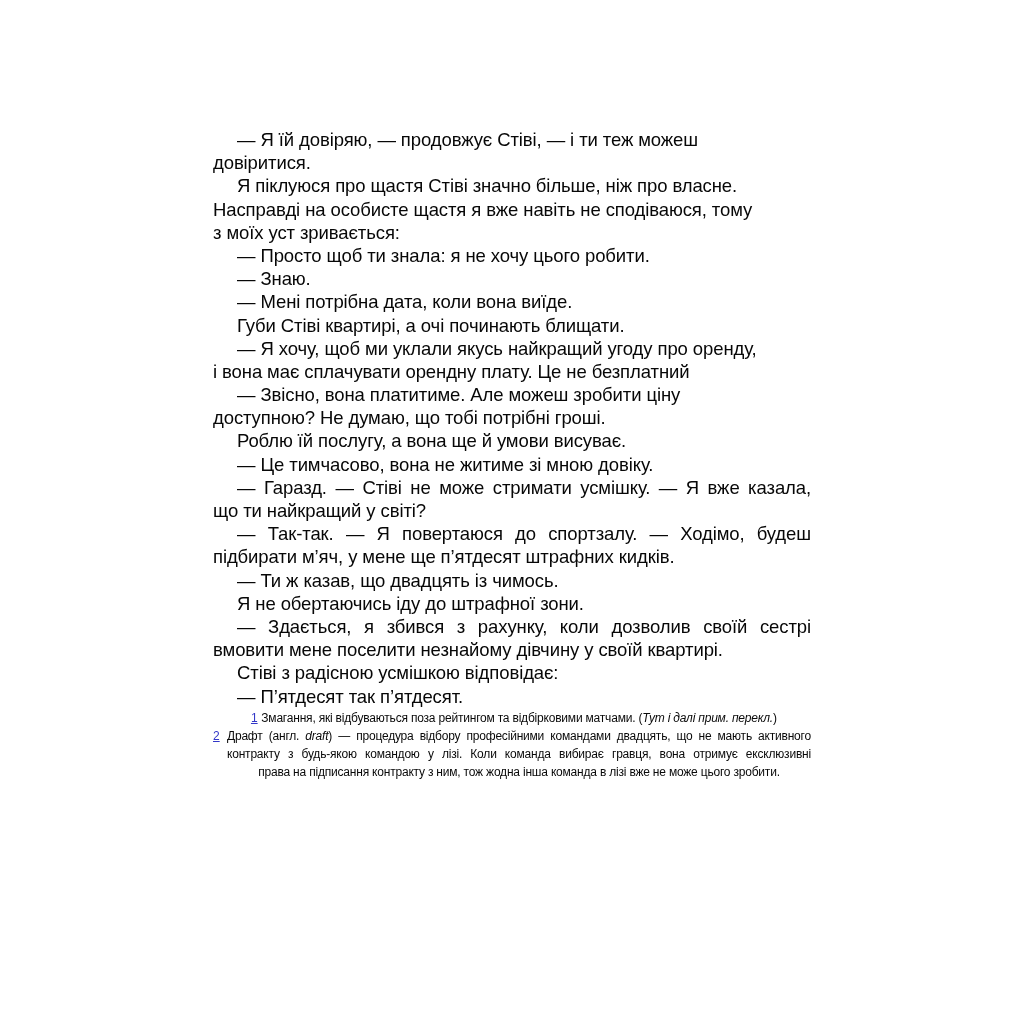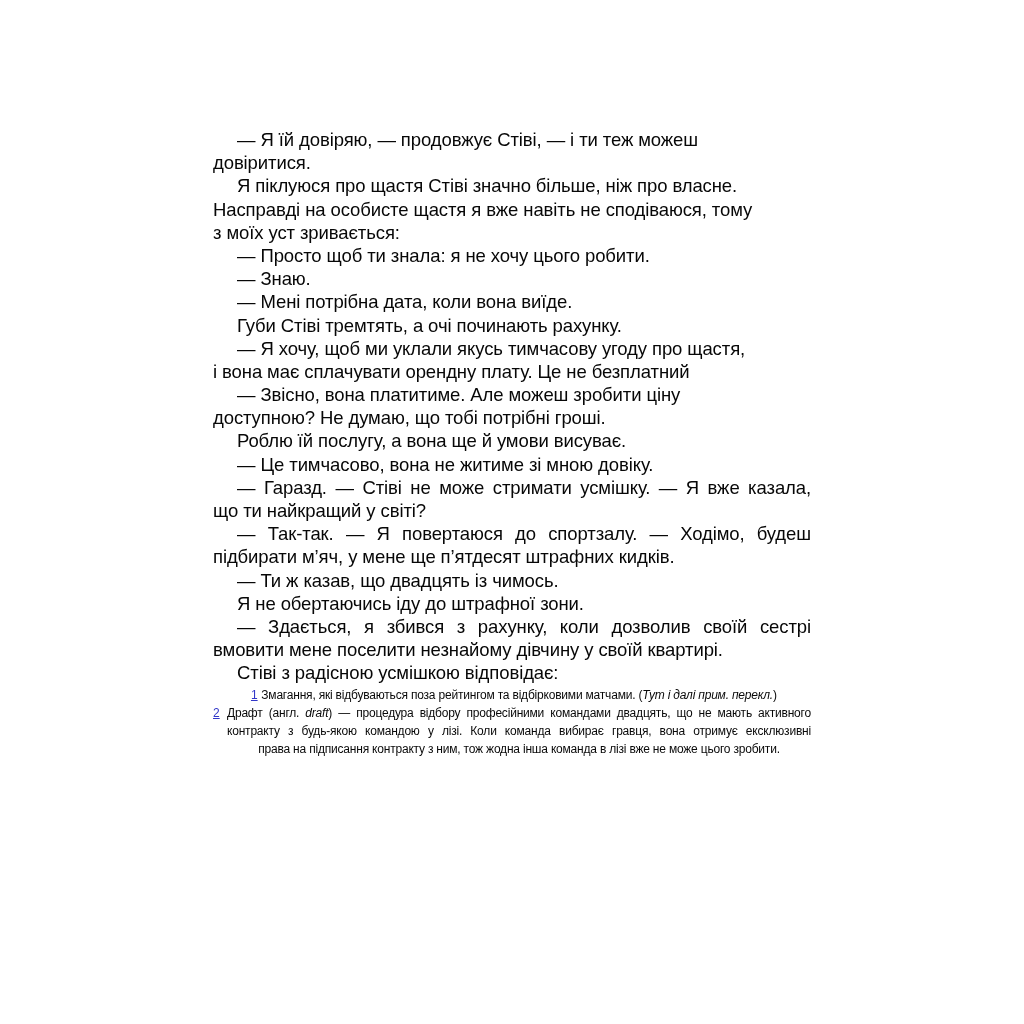--- a/index.html
+++ b/index.html
@@ -69,36 +69,37 @@
   <div class="textblock">
 
     <div class="bl in">— Я їй довіряю, — продовжує Стіві, — і ти теж можеш</div>
     <div class="bl">довіритися.</div>
     <div class="bl in">Я піклуюся про щастя Стіві значно більше, ніж про власне.</div>
     <div class="bl">Насправді на особисте щастя я вже навіть не сподіваюся, тому</div>
     <div class="bl">з моїх уст зривається:</div>
     <div class="bl in">— Просто щоб ти знала: я не хочу цього робити.</div>
     <div class="bl in">— Знаю.</div>
     <div class="bl in">— Мені потрібна дата, коли вона виїде.</div>
-    <div class="bl in">Губи Стіві тремтять, а очі починають рахунку.</div>
-    <div class="bl in">— Я хочу, щоб ми уклали якусь тимчасову угоду про щастя,</div>
+    <div class="bl in">Губи Стіві квартирі, а очі починають блищати.</div>
+    <div class="bl in">— Я хочу, щоб ми уклали якусь найкращий угоду про оренду,</div>
     <div class="bl">і вона має сплачувати орендну плату. Це не безплатний</div>
     <div class="bl in">— Звісно, вона платитиме. Але можеш зробити ціну</div>
     <div class="bl">доступною? Не думаю, що тобі потрібні гроші.</div>
     <div class="bl in">Роблю їй послугу, а вона ще й умови висуває.</div>
     <div class="bl in">— Це тимчасово, вона не житиме зі мною довіку.</div>
     <div class="bl in js">— Гаразд. — Стіві не може стримати усмішку. — Я вже казала,</div>
     <div class="bl">що ти найкращий у світі?</div>
     <div class="bl in js">— Так-так. — Я повертаюся до спортзалу. — Ходімо, будеш</div>
     <div class="bl">підбирати м’яч, у мене ще п’ятдесят штрафних кидків.</div>
     <div class="bl in">— Ти ж казав, що двадцять із чимось.</div>
     <div class="bl in">Я не обертаючись іду до штрафної зони.</div>
     <div class="bl in js">— Здається, я збився з рахунку, коли дозволив своїй сестрі</div>
     <div class="bl">вмовити мене поселити незнайому дівчину у своїй квартирі.</div>
     <div class="bl in">Стіві з радісною усмішкою відповідає:</div>
+    <div class="bl in">— П’ятдесят так п’ятдесят.</div>
 
     <div class="fnblock">
       <div class="fn">
         <span class="fnm">1</span><span>Змагання, які відбуваються поза рейтингом та відбірковими матчами. (</span><span class="it">Тут і далі прим. перекл.</span><span>)</span>
       </div>
       <div class="fn js">
         <span class="fnm">2</span><span>Драфт (англ. </span><span class="it">draft</span><span>) — процедура відбору професійними командами двадцять, що не мають активного</span>
       </div>
       <div class="fn cont js">контракту з будь-якою командою у лізі. Коли команда вибирає гравця, вона отримує ексклюзивні</div>
       <div class="fn cont">права на підписання контракту з ним, тож жодна інша команда в лізі вже не може цього зробити.</div>

